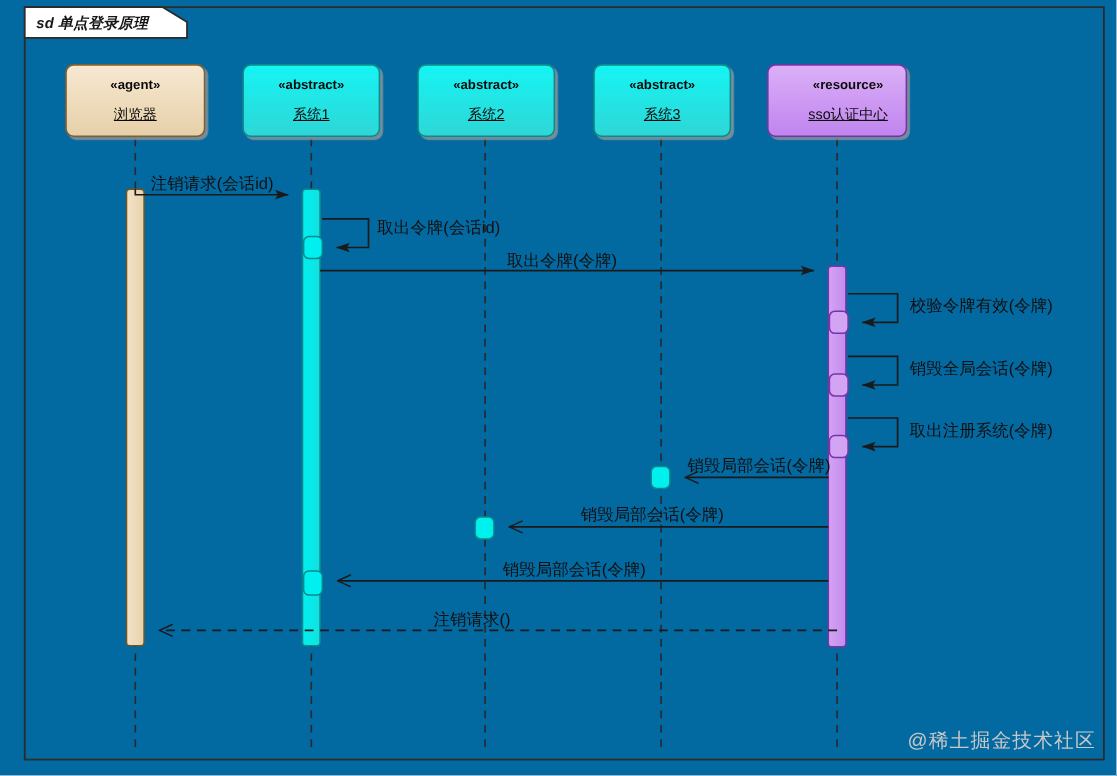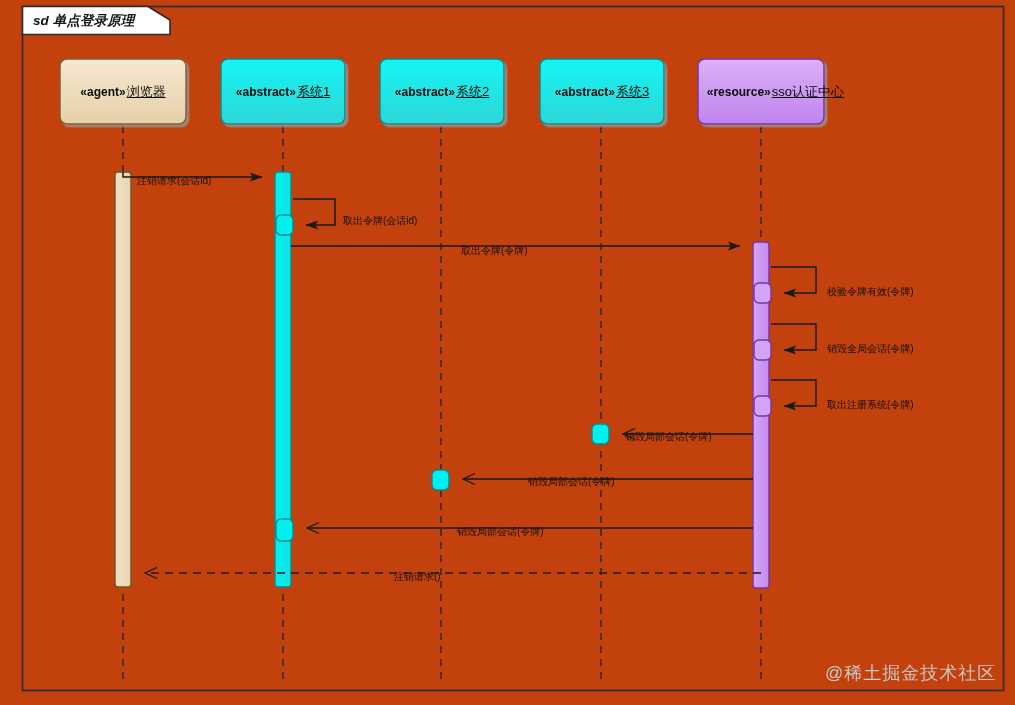--- a/index.html
+++ b/index.html
@@ -11,21 +11,21 @@
   body {
     font-family: "Liberation Sans", "DejaVu Sans", sans-serif;
     width: 1015px;
     height: 705px;
     overflow: hidden;
   }
   #canvas {
     position: relative;
     width: 1015px;
     height: 705px;
-    background: #c2410c;
+    background: #0369a1;
   }
   #diagram-svg {
     position: absolute;
     left: 0;
     top: 0;
   }
   .lbl {
     position: absolute;
     font-size: 12.5px;
     color: #111111;
@@ -48,31 +48,31 @@
   .hdr-name {
     font-size: 13px;
     color: #0b0b0b;
     text-align: center;
     white-space: nowrap;
     text-decoration: underline;
   }
   .hdr-box-text {
     position: absolute;
     display: flex;
+    flex-direction: column;
     align-items: center;
     justify-content: center;
-    gap: 1px;
+    gap: 11px;
     pointer-events: none;
   }
   .msg-label {
     position: absolute;
-    font-size: 10px;
+    font-size: 15px;
     color: #101010;
     white-space: nowrap;
-    margin-top: 16px;
   }
   .watermark {
     position: absolute;
     font-size: 18px;
     color: #c7c7c7;
     white-space: nowrap;
     letter-spacing: 1px;
   }
 </style>
 </head>
@@ -194,21 +194,21 @@
   <div class="hdr-box-text" style="left:380px; top:59px; width:124px; height:65px;">
     <div class="hdr-stereo">«abstract»</div>
     <div class="hdr-name">系统2</div>
   </div>
 
   <div class="hdr-box-text" style="left:540px; top:59px; width:124px; height:65px;">
     <div class="hdr-stereo">«abstract»</div>
     <div class="hdr-name">系统3</div>
   </div>
 
-  <div class="hdr-box-text" style="left:698px; top:59px; width:146px; height:65px;justify-content:flex-end;">
+  <div class="hdr-box-text" style="left:698px; top:59px; width:146px; height:65px;">
     <div class="hdr-stereo">«resource»</div>
     <div class="hdr-name">sso认证中心</div>
   </div>
 
   <div class="msg-label" style="left:137px; top:158px;">注销请求(会话id)</div>
 
   <div class="msg-label" style="left:343px; top:198px;">取出令牌(会话id)</div>
 
   <div class="msg-label" style="left:461px; top:228px;">取出令牌(令牌)</div>
 

